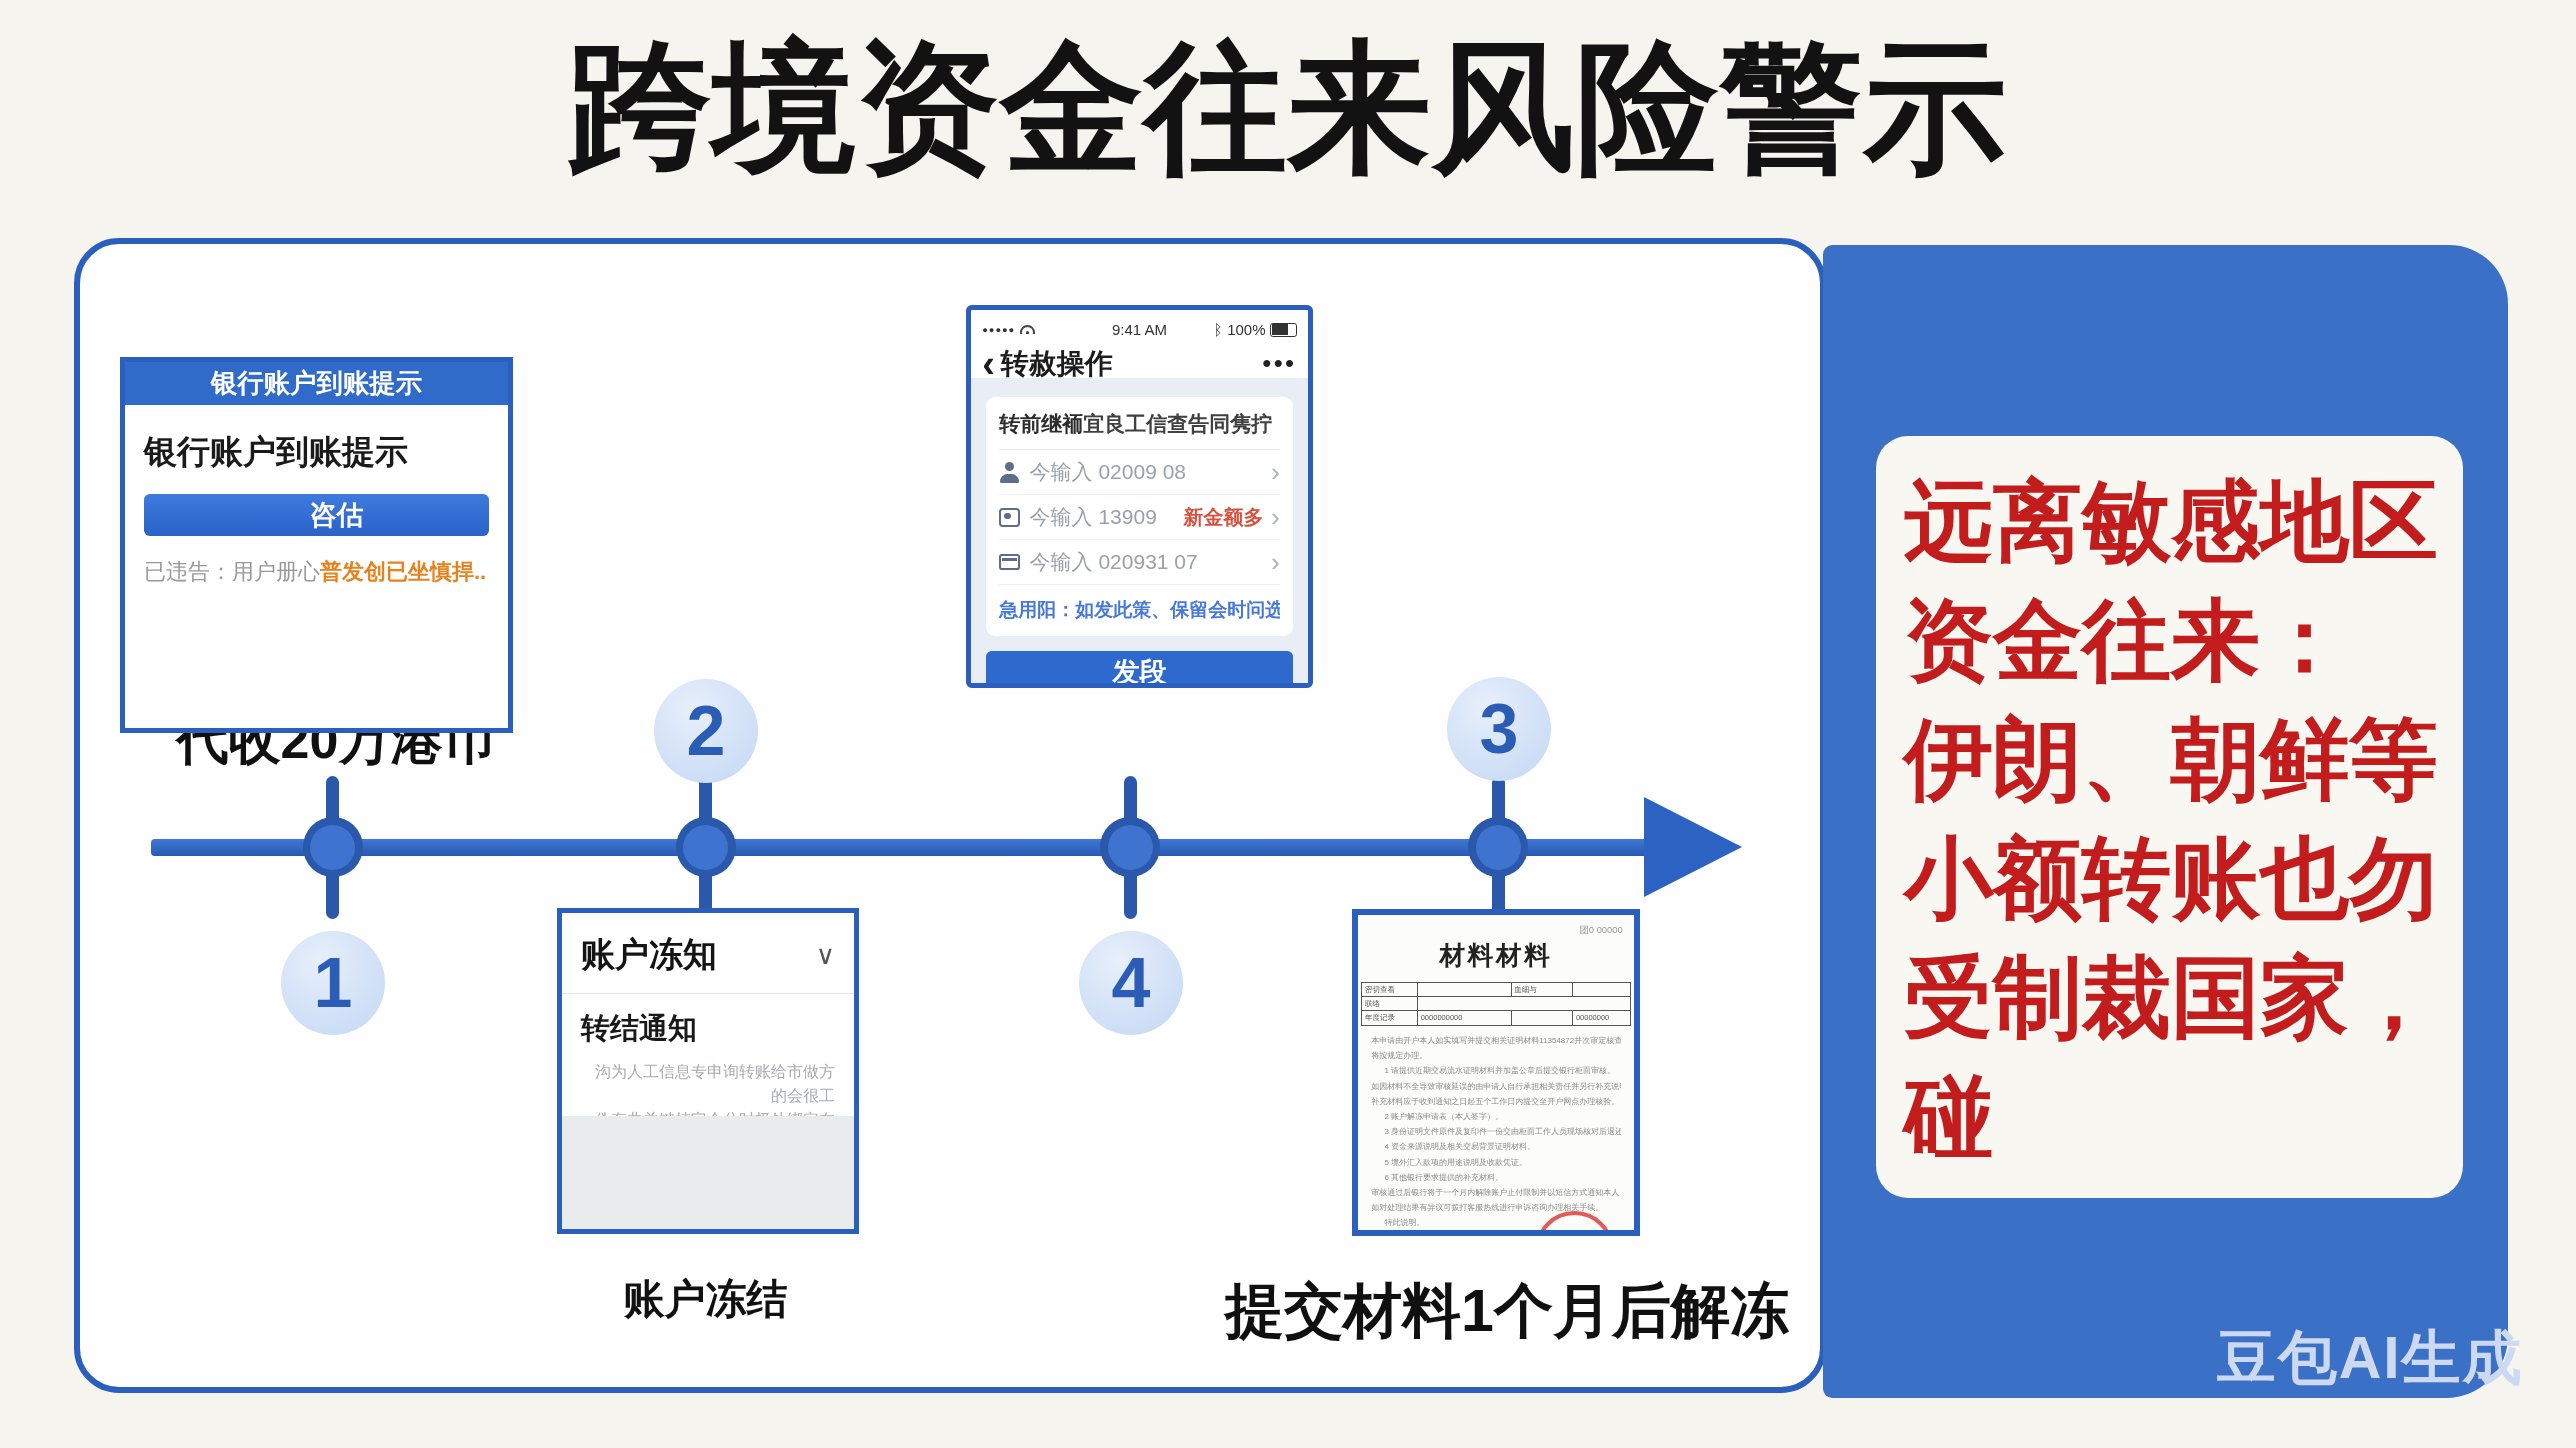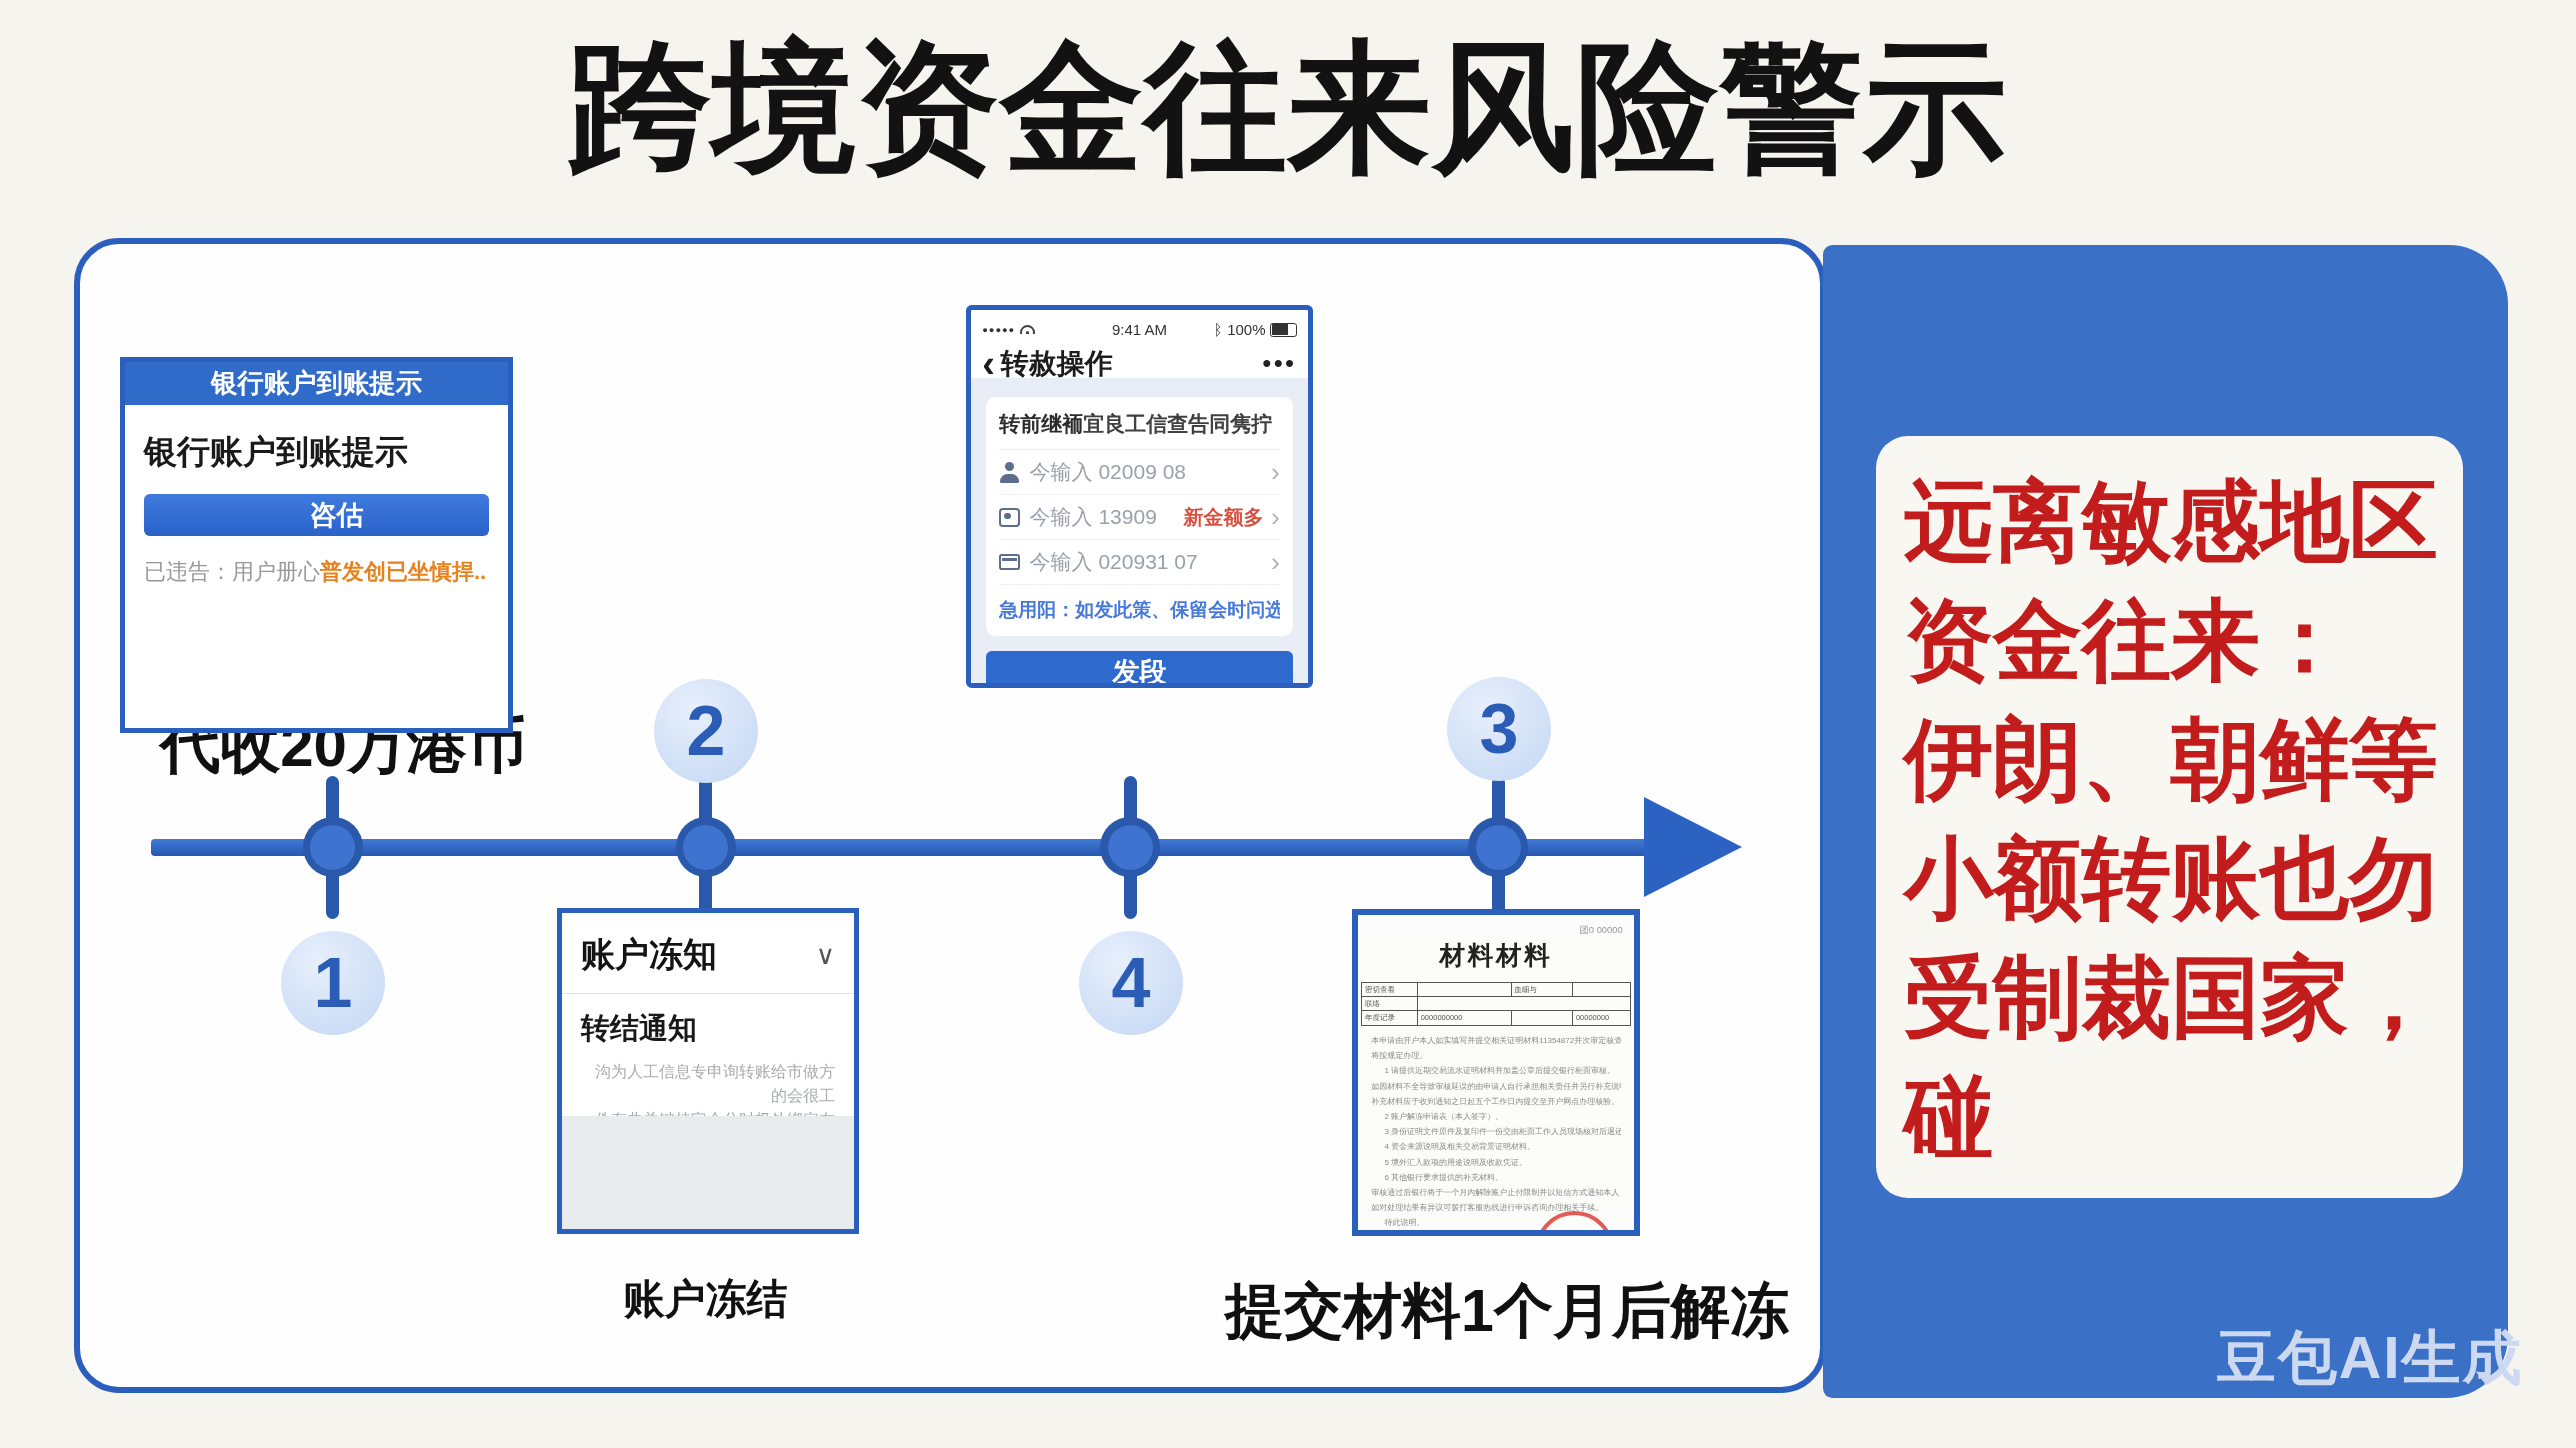--- a/index.html
+++ b/index.html
@@ -136,21 +136,21 @@
   <div class="node-inner" style="left:310px"></div>
   <div class="node-inner" style="left:683px"></div>
   <div class="node-inner" style="left:1108px"></div>
   <div class="node-inner" style="left:1476px"></div>
 
   <div class="badge" style="left:281px;top:931px">1</div>
   <div class="badge" style="left:654px;top:679px">2</div>
   <div class="badge" style="left:1079px;top:931px">4</div>
   <div class="badge" style="left:1447px;top:677px">3</div>
 
-  <div class="step-label" style="left:131px;top:706px;width:425px;font-size:60px">代收20万港币</div>
+  <div class="step-label" style="left:123px;top:706px;width:425px;font-size:52px">代收20万港币</div>
   <div class="step-label" style="left:517px;top:1272px;width:377px;font-size:41px">账户冻结</div>
   <div class="step-label" style="left:1205px;top:1272px;width:604px;font-size:59px">提交材料1个月后解冻</div>
 
   <div class="bank-card">
     <div class="bank-header">银行账户到账提示</div>
     <div class="bank-body">
       <div class="bank-title">银行账户到账提示</div>
       <div class="bank-btn">咨估</div>
       <div class="bank-note"><span>已违告：用户册心</span><span class="orange">普发创已坐慎捍..</span></div>
     </div>

